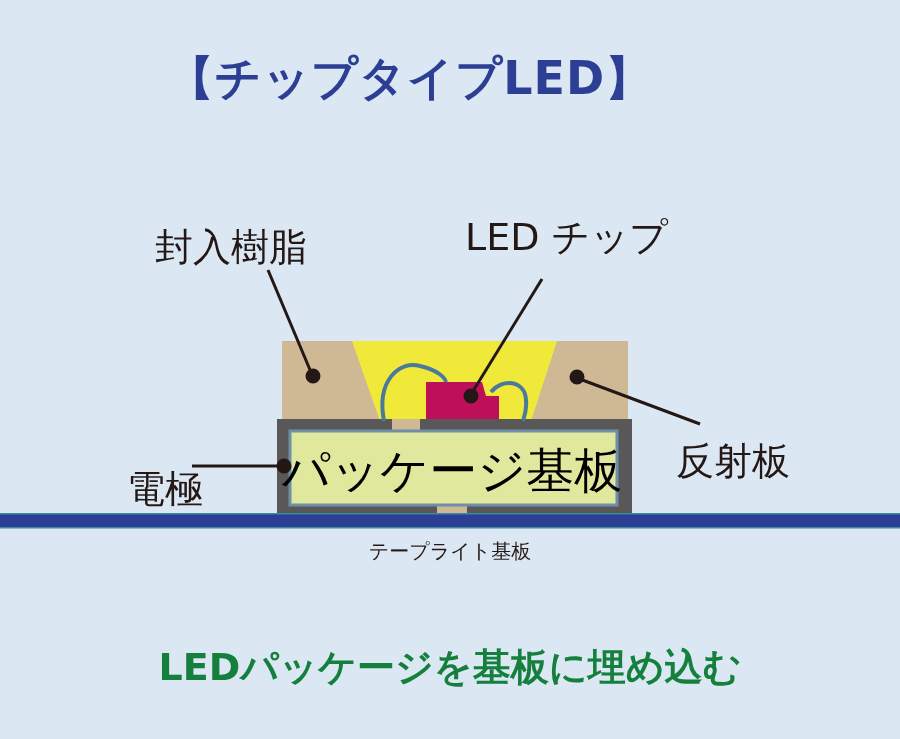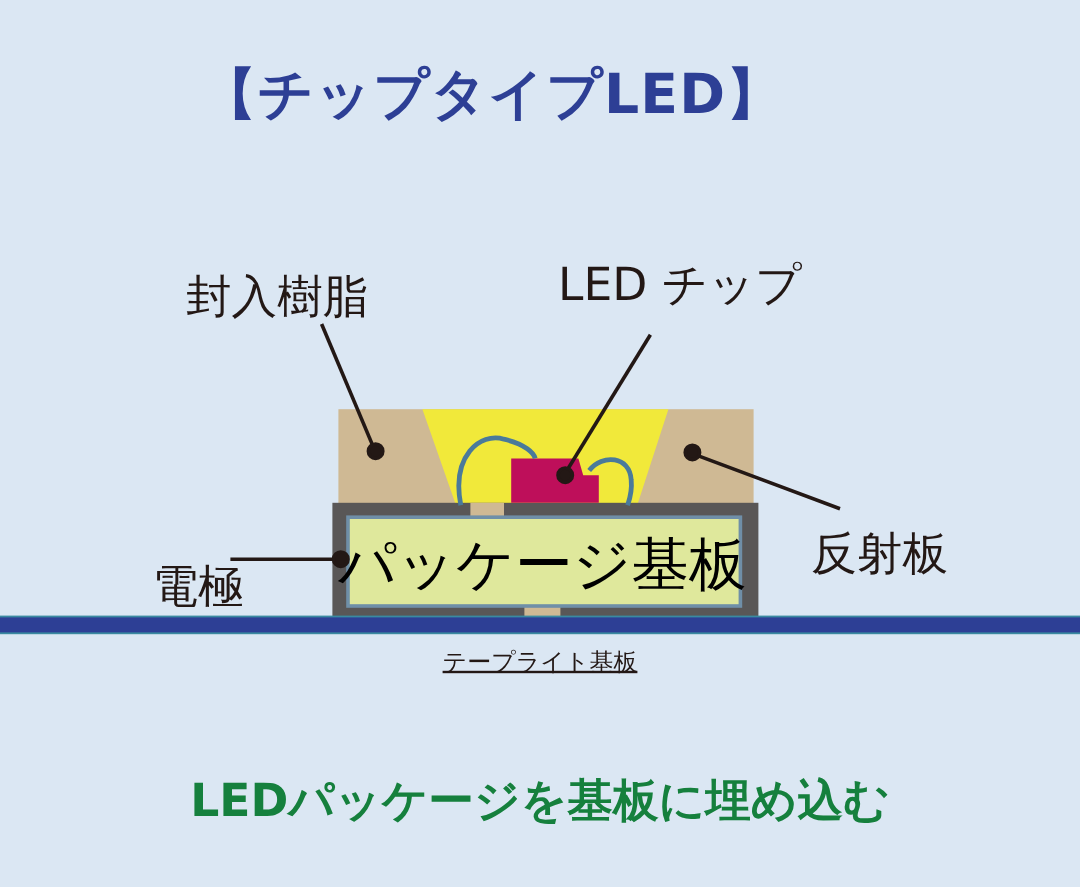--- a/index.html
+++ b/index.html
@@ -17,21 +17,21 @@
   .caption {
     position: absolute; left: 0; top: 642px; width: 900px;
     text-align: center; color: #15803d; font-weight: bold;
     font-size: 38px;
   }
   .label {
     position: absolute; color: #231815; font-size: 38px; white-space: nowrap;
   }
   .small-label {
     position: absolute; left: 0; top: 538px; width: 900px; text-align: center;
-    color: #231815; font-size: 20px; text-decoration: underline;
+    color: #231815; font-size: 20px;
   }
   .diagram { position: absolute; left: 0; top: 0; }
   .pkg-text {
     position: absolute; left: 292px; top: 438px; width: 320px; height: 66px;
     display: flex; align-items: center; justify-content: center;
     font-size: 48px; color: #000000; white-space: nowrap;
   }
 </style>
 </head>
 <body>

